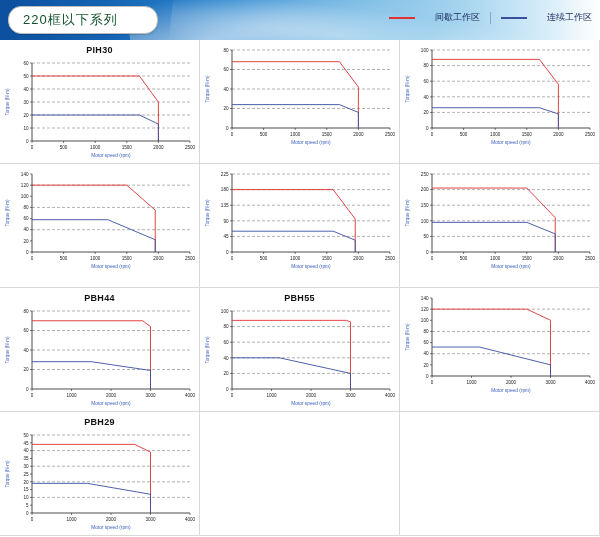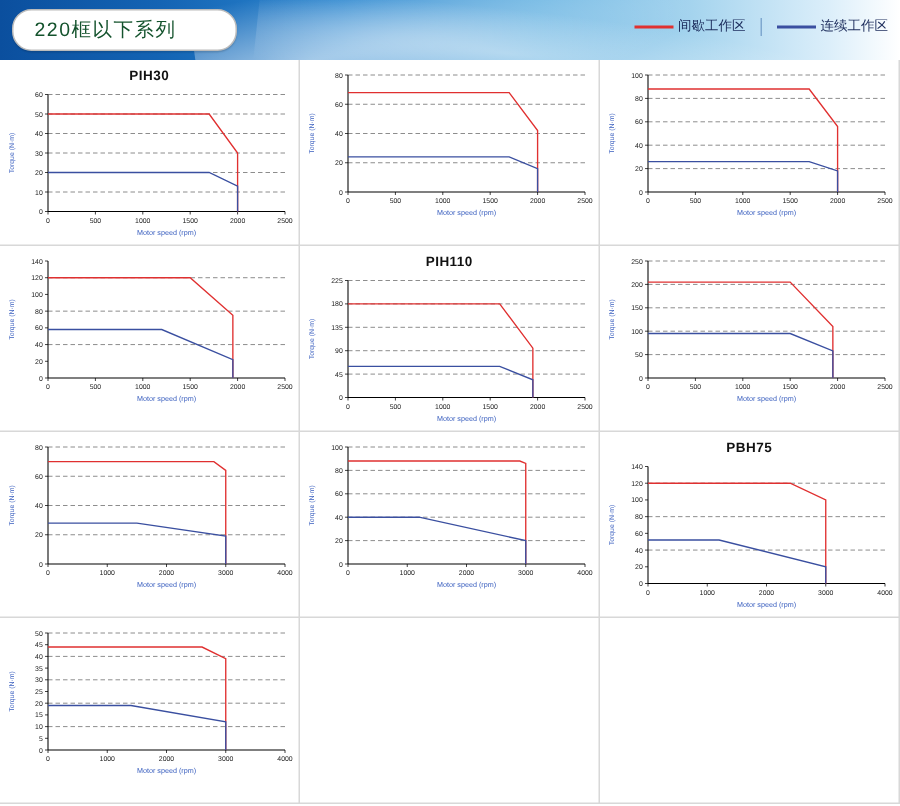--- a/index.html
+++ b/index.html
@@ -37,21 +37,21 @@
     border-radius:13px 13px 13px 13px;
     font-size:13px;color:#14532d;
     letter-spacing:1px;
     box-shadow:0 1px 1px rgba(0,0,0,.15);
   }
   .legend{
     position:absolute;right:8px;top:11px;
     display:flex;align-items:center;gap:10px;
     font-size:9px;color:#1a2a5a;
   }
-  .legend .item{display:flex;align-items:center;gap:3px;}
+  .legend .item{display:flex;align-items:center;gap:20px;}
   .legend .swatch{display:inline-block;width:26px;height:0;border-top:2px solid #e03030;}
   .legend .swatch.blue{border-top:2px solid #3a4fa0;}
   .legend .sep{width:1px;height:12px;background:#7fa8cf;}
 
   
   .grid{
     display:grid;
     grid-template-columns:repeat(3,200px);
     grid-template-rows:repeat(4,124px);
     width:560px;
@@ -271,21 +271,20 @@
           <line x1="188" x2="188" y1="86" y2="88" stroke="#000" stroke-width="0.5"></line>
           <text x="188" y="93.5" text-anchor="middle" class="tick">2500</text>
           <text x="109" y="101.5" text-anchor="middle" class="xlabel">Motor speed (rpm)</text>
           <text x="0" y="0" text-anchor="middle" class="axis-label" transform="translate(7,47) rotate(-90)">Torque (N·m)</text>
           <path d="M30.00,19.14 L124.80,19.14 L153.24,44.21 L153.24,86.00" fill="none" stroke="#e03030" stroke-width="0.9"></path>
           <path d="M30.00,53.69 L105.84,53.69 L153.24,73.74 L153.24,86.00" fill="none" stroke="#3a4fa0" stroke-width="0.9"></path>
         </svg>
       </div>
     </div>
     <div class="cell">
-      <div class="chart-title">PIH110</div>
       <div class="plotwrap">
         <svg width="196" height="104" viewBox="0 0 196 104">
           <rect x="30" y="8" width="158" height="78" fill="#ffffff"></rect>
           <line x1="30" x2="188" y1="70.4" y2="70.4" stroke="#555" stroke-width="0.45" stroke-dasharray="3,2"></line>
           <line x1="30" x2="188" y1="54.8" y2="54.8" stroke="#555" stroke-width="0.45" stroke-dasharray="3,2"></line>
           <line x1="30" x2="188" y1="39.2" y2="39.2" stroke="#555" stroke-width="0.45" stroke-dasharray="3,2"></line>
           <line x1="30" x2="188" y1="23.599999999999994" y2="23.599999999999994" stroke="#555" stroke-width="0.45" stroke-dasharray="3,2"></line>
           <line x1="30" x2="188" y1="8" y2="8" stroke="#555" stroke-width="0.45" stroke-dasharray="3,2"></line>
           <line x1="30" x2="30" y1="8" y2="86" stroke="#000" stroke-width="0.7"></line>
           <line x1="30" x2="188" y1="86" y2="86" stroke="#000" stroke-width="0.7"></line>
@@ -356,20 +355,21 @@
           <line x1="188" x2="188" y1="86" y2="88" stroke="#000" stroke-width="0.5"></line>
           <text x="188" y="93.5" text-anchor="middle" class="tick">2500</text>
           <text x="109" y="101.5" text-anchor="middle" class="xlabel">Motor speed (rpm)</text>
           <text x="0" y="0" text-anchor="middle" class="axis-label" transform="translate(7,47) rotate(-90)">Torque (N·m)</text>
           <path d="M30.00,22.04 L124.80,22.04 L153.24,51.68 L153.24,86.00" fill="none" stroke="#e03030" stroke-width="0.9"></path>
           <path d="M30.00,56.36 L124.80,56.36 L153.24,67.90 L153.24,86.00" fill="none" stroke="#3a4fa0" stroke-width="0.9"></path>
         </svg>
       </div>
     </div>
     <div class="cell">
+      <div class="chart-title">PBH44</div>
       <div class="plotwrap">
         <svg width="196" height="104" viewBox="0 0 196 104">
           <rect x="30" y="8" width="158" height="78" fill="#ffffff"></rect>
           <line x1="30" x2="188" y1="66.5" y2="66.5" stroke="#555" stroke-width="0.45" stroke-dasharray="3,2"></line>
           <line x1="30" x2="188" y1="47" y2="47" stroke="#555" stroke-width="0.45" stroke-dasharray="3,2"></line>
           <line x1="30" x2="188" y1="27.5" y2="27.5" stroke="#555" stroke-width="0.45" stroke-dasharray="3,2"></line>
           <line x1="30" x2="188" y1="8" y2="8" stroke="#555" stroke-width="0.45" stroke-dasharray="3,2"></line>
           <line x1="30" x2="30" y1="8" y2="86" stroke="#000" stroke-width="0.7"></line>
           <line x1="30" x2="188" y1="86" y2="86" stroke="#000" stroke-width="0.7"></line>
           <line x1="28" x2="30" y1="86" y2="86" stroke="#000" stroke-width="0.5"></line>
@@ -393,20 +393,21 @@
           <line x1="188" x2="188" y1="86" y2="88" stroke="#000" stroke-width="0.5"></line>
           <text x="188" y="93.5" text-anchor="middle" class="tick">4000</text>
           <text x="109" y="101.5" text-anchor="middle" class="xlabel">Motor speed (rpm)</text>
           <text x="0" y="0" text-anchor="middle" class="axis-label" transform="translate(7,47) rotate(-90)">Torque (N·m)</text>
           <path d="M30.00,17.75 L140.60,17.75 L148.50,23.60 L148.50,86.00" fill="none" stroke="#e03030" stroke-width="0.9"></path>
           <path d="M30.00,58.70 L89.25,58.70 L148.50,67.47 L148.50,86.00" fill="none" stroke="#3a4fa0" stroke-width="0.9"></path>
         </svg>
       </div>
     </div>
     <div class="cell">
+      <div class="chart-title">PBH55</div>
       <div class="plotwrap">
         <svg width="196" height="104" viewBox="0 0 196 104">
           <rect x="30" y="8" width="158" height="78" fill="#ffffff"></rect>
           <line x1="30" x2="188" y1="70.4" y2="70.4" stroke="#555" stroke-width="0.45" stroke-dasharray="3,2"></line>
           <line x1="30" x2="188" y1="54.8" y2="54.8" stroke="#555" stroke-width="0.45" stroke-dasharray="3,2"></line>
           <line x1="30" x2="188" y1="39.2" y2="39.2" stroke="#555" stroke-width="0.45" stroke-dasharray="3,2"></line>
           <line x1="30" x2="188" y1="23.599999999999994" y2="23.599999999999994" stroke="#555" stroke-width="0.45" stroke-dasharray="3,2"></line>
           <line x1="30" x2="188" y1="8" y2="8" stroke="#555" stroke-width="0.45" stroke-dasharray="3,2"></line>
           <line x1="30" x2="30" y1="8" y2="86" stroke="#000" stroke-width="0.7"></line>
           <line x1="30" x2="188" y1="86" y2="86" stroke="#000" stroke-width="0.7"></line>
@@ -433,21 +434,20 @@
           <line x1="188" x2="188" y1="86" y2="88" stroke="#000" stroke-width="0.5"></line>
           <text x="188" y="93.5" text-anchor="middle" class="tick">4000</text>
           <text x="109" y="101.5" text-anchor="middle" class="xlabel">Motor speed (rpm)</text>
           <text x="0" y="0" text-anchor="middle" class="axis-label" transform="translate(7,47) rotate(-90)">Torque (N·m)</text>
           <path d="M30.00,17.36 L144.55,17.36 L148.50,18.92 L148.50,86.00" fill="none" stroke="#e03030" stroke-width="0.9"></path>
           <path d="M30.00,54.80 L77.40,54.80 L148.50,70.40 L148.50,86.00" fill="none" stroke="#3a4fa0" stroke-width="0.9"></path>
         </svg>
       </div>
     </div>
     <div class="cell">
-      <div class="chart-title">PBH75</div>
       <div class="plotwrap">
         <svg width="196" height="104" viewBox="0 0 196 104">
           <rect x="30" y="8" width="158" height="78" fill="#ffffff"></rect>
           <line x1="30" x2="188" y1="63.714285714285715" y2="63.714285714285715" stroke="#555" stroke-width="0.45" stroke-dasharray="3,2"></line>
           <line x1="30" x2="188" y1="41.42857142857143" y2="41.42857142857143" stroke="#555" stroke-width="0.45" stroke-dasharray="3,2"></line>
           <line x1="30" x2="188" y1="19.142857142857153" y2="19.142857142857153" stroke="#555" stroke-width="0.45" stroke-dasharray="3,2"></line>
           <line x1="30" x2="30" y1="8" y2="86" stroke="#000" stroke-width="0.7"></line>
           <line x1="30" x2="188" y1="86" y2="86" stroke="#000" stroke-width="0.7"></line>
           <line x1="28" x2="30" y1="86" y2="86" stroke="#000" stroke-width="0.5"></line>
           <text x="26.5" y="87.7" text-anchor="end" class="tick">0</text>
@@ -476,20 +476,21 @@
           <line x1="188" x2="188" y1="86" y2="88" stroke="#000" stroke-width="0.5"></line>
           <text x="188" y="93.5" text-anchor="middle" class="tick">4000</text>
           <text x="109" y="101.5" text-anchor="middle" class="xlabel">Motor speed (rpm)</text>
           <text x="0" y="0" text-anchor="middle" class="axis-label" transform="translate(7,47) rotate(-90)">Torque (N·m)</text>
           <path d="M30.00,19.14 L124.80,19.14 L148.50,30.29 L148.50,86.00" fill="none" stroke="#e03030" stroke-width="0.9"></path>
           <path d="M30.00,57.03 L77.40,57.03 L148.50,74.86 L148.50,86.00" fill="none" stroke="#3a4fa0" stroke-width="0.9"></path>
         </svg>
       </div>
     </div>
     <div class="cell">
+      <div class="chart-title">PBH29</div>
       <div class="plotwrap">
         <svg width="196" height="104" viewBox="0 0 196 104">
           <rect x="30" y="8" width="158" height="78" fill="#ffffff"></rect>
           <line x1="30" x2="188" y1="70.4" y2="70.4" stroke="#555" stroke-width="0.45" stroke-dasharray="3,2"></line>
           <line x1="30" x2="188" y1="54.8" y2="54.8" stroke="#555" stroke-width="0.45" stroke-dasharray="3,2"></line>
           <line x1="30" x2="188" y1="39.2" y2="39.2" stroke="#555" stroke-width="0.45" stroke-dasharray="3,2"></line>
           <line x1="30" x2="188" y1="23.599999999999994" y2="23.599999999999994" stroke="#555" stroke-width="0.45" stroke-dasharray="3,2"></line>
           <line x1="30" x2="188" y1="8" y2="8" stroke="#555" stroke-width="0.45" stroke-dasharray="3,2"></line>
           <line x1="30" x2="30" y1="8" y2="86" stroke="#000" stroke-width="0.7"></line>
           <line x1="30" x2="188" y1="86" y2="86" stroke="#000" stroke-width="0.7"></line>

